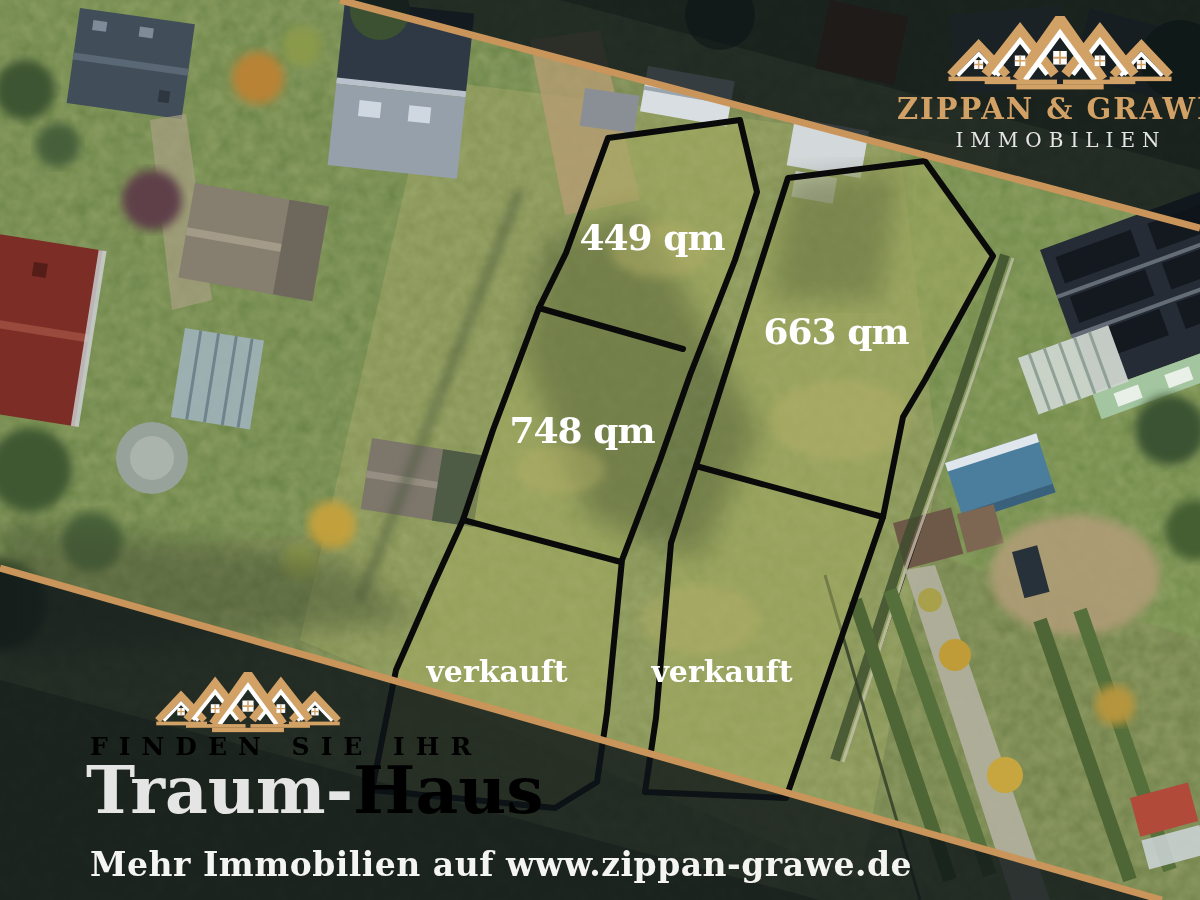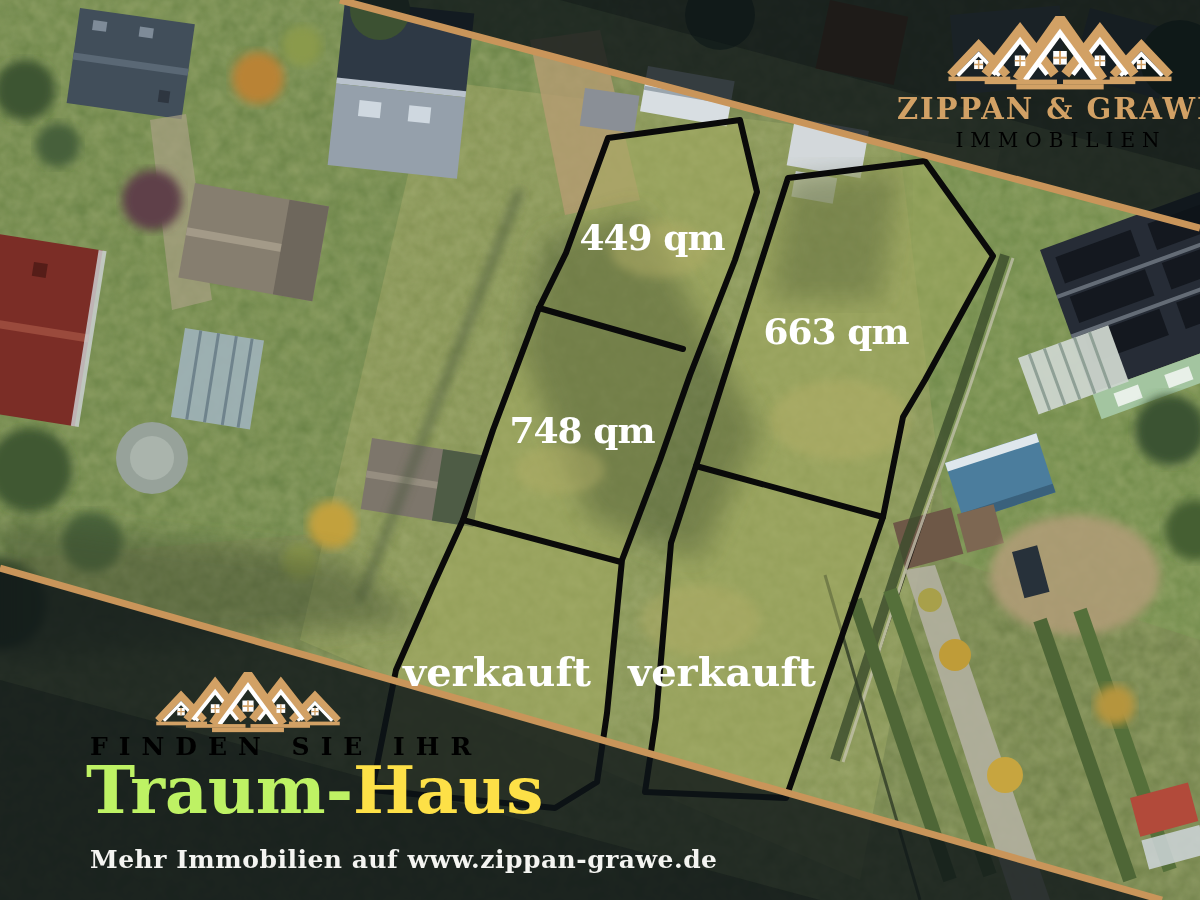--- a/index.html
+++ b/index.html
@@ -7,39 +7,39 @@
     position:relative;width:1200px;height:900px;overflow:hidden;
     background:#647540;font-family:"DejaVu Serif", serif;
   }
   .stage svg.scene{position:absolute;left:0;top:0;}
   .abs{position:absolute;}
   .plot-label{
     position:absolute;transform:translate(-50%,-50%);
     font-weight:700;color:#ffffff;white-space:nowrap;letter-spacing:-1px;
   }
   .qm{font-size:36px;}
-  .sold{font-size:40px;letter-spacing:0;}
+  .sold{font-size:30px;letter-spacing:0;}
   .brand-name{
     color:#d2a165;font-weight:700;font-size:29px;letter-spacing:2px;
     text-align:center;white-space:nowrap;transform:translateX(-50%);
   }
   .brand-sub{
-    color:#000000;font-weight:400;font-size:20px;letter-spacing:7px;
+    color:#e5e5e5;font-weight:400;font-size:20px;letter-spacing:7px;
     text-align:center;white-space:nowrap;transform:translateX(-50%);
   }
   .tag-top{
     color:#000000;font-weight:700;font-size:25px;letter-spacing:11px;white-space:nowrap;
   }
   .tag-main{
     font-weight:700;font-size:66px;line-height:1;white-space:nowrap;
   }
-  .tag-main .w{color:#bef264;}
-  .tag-main .g{color:#fde047;}
+  .tag-main .w{color:#e5e5e5;}
+  .tag-main .g{color:#000000;}
   .tag-site{
-    color:#f4f4f1;font-weight:700;font-size:25px;white-space:nowrap;letter-spacing:0.5px;
+    color:#f4f4f1;font-weight:700;font-size:33px;white-space:nowrap;letter-spacing:0.5px;
   }
 </style>
 </head>
 <body>
 
 <div class="stage">
 
   <svg class="scene" width="1200" height="900" viewBox="0 0 1200 900">
     <defs>
       <filter id="soft">

